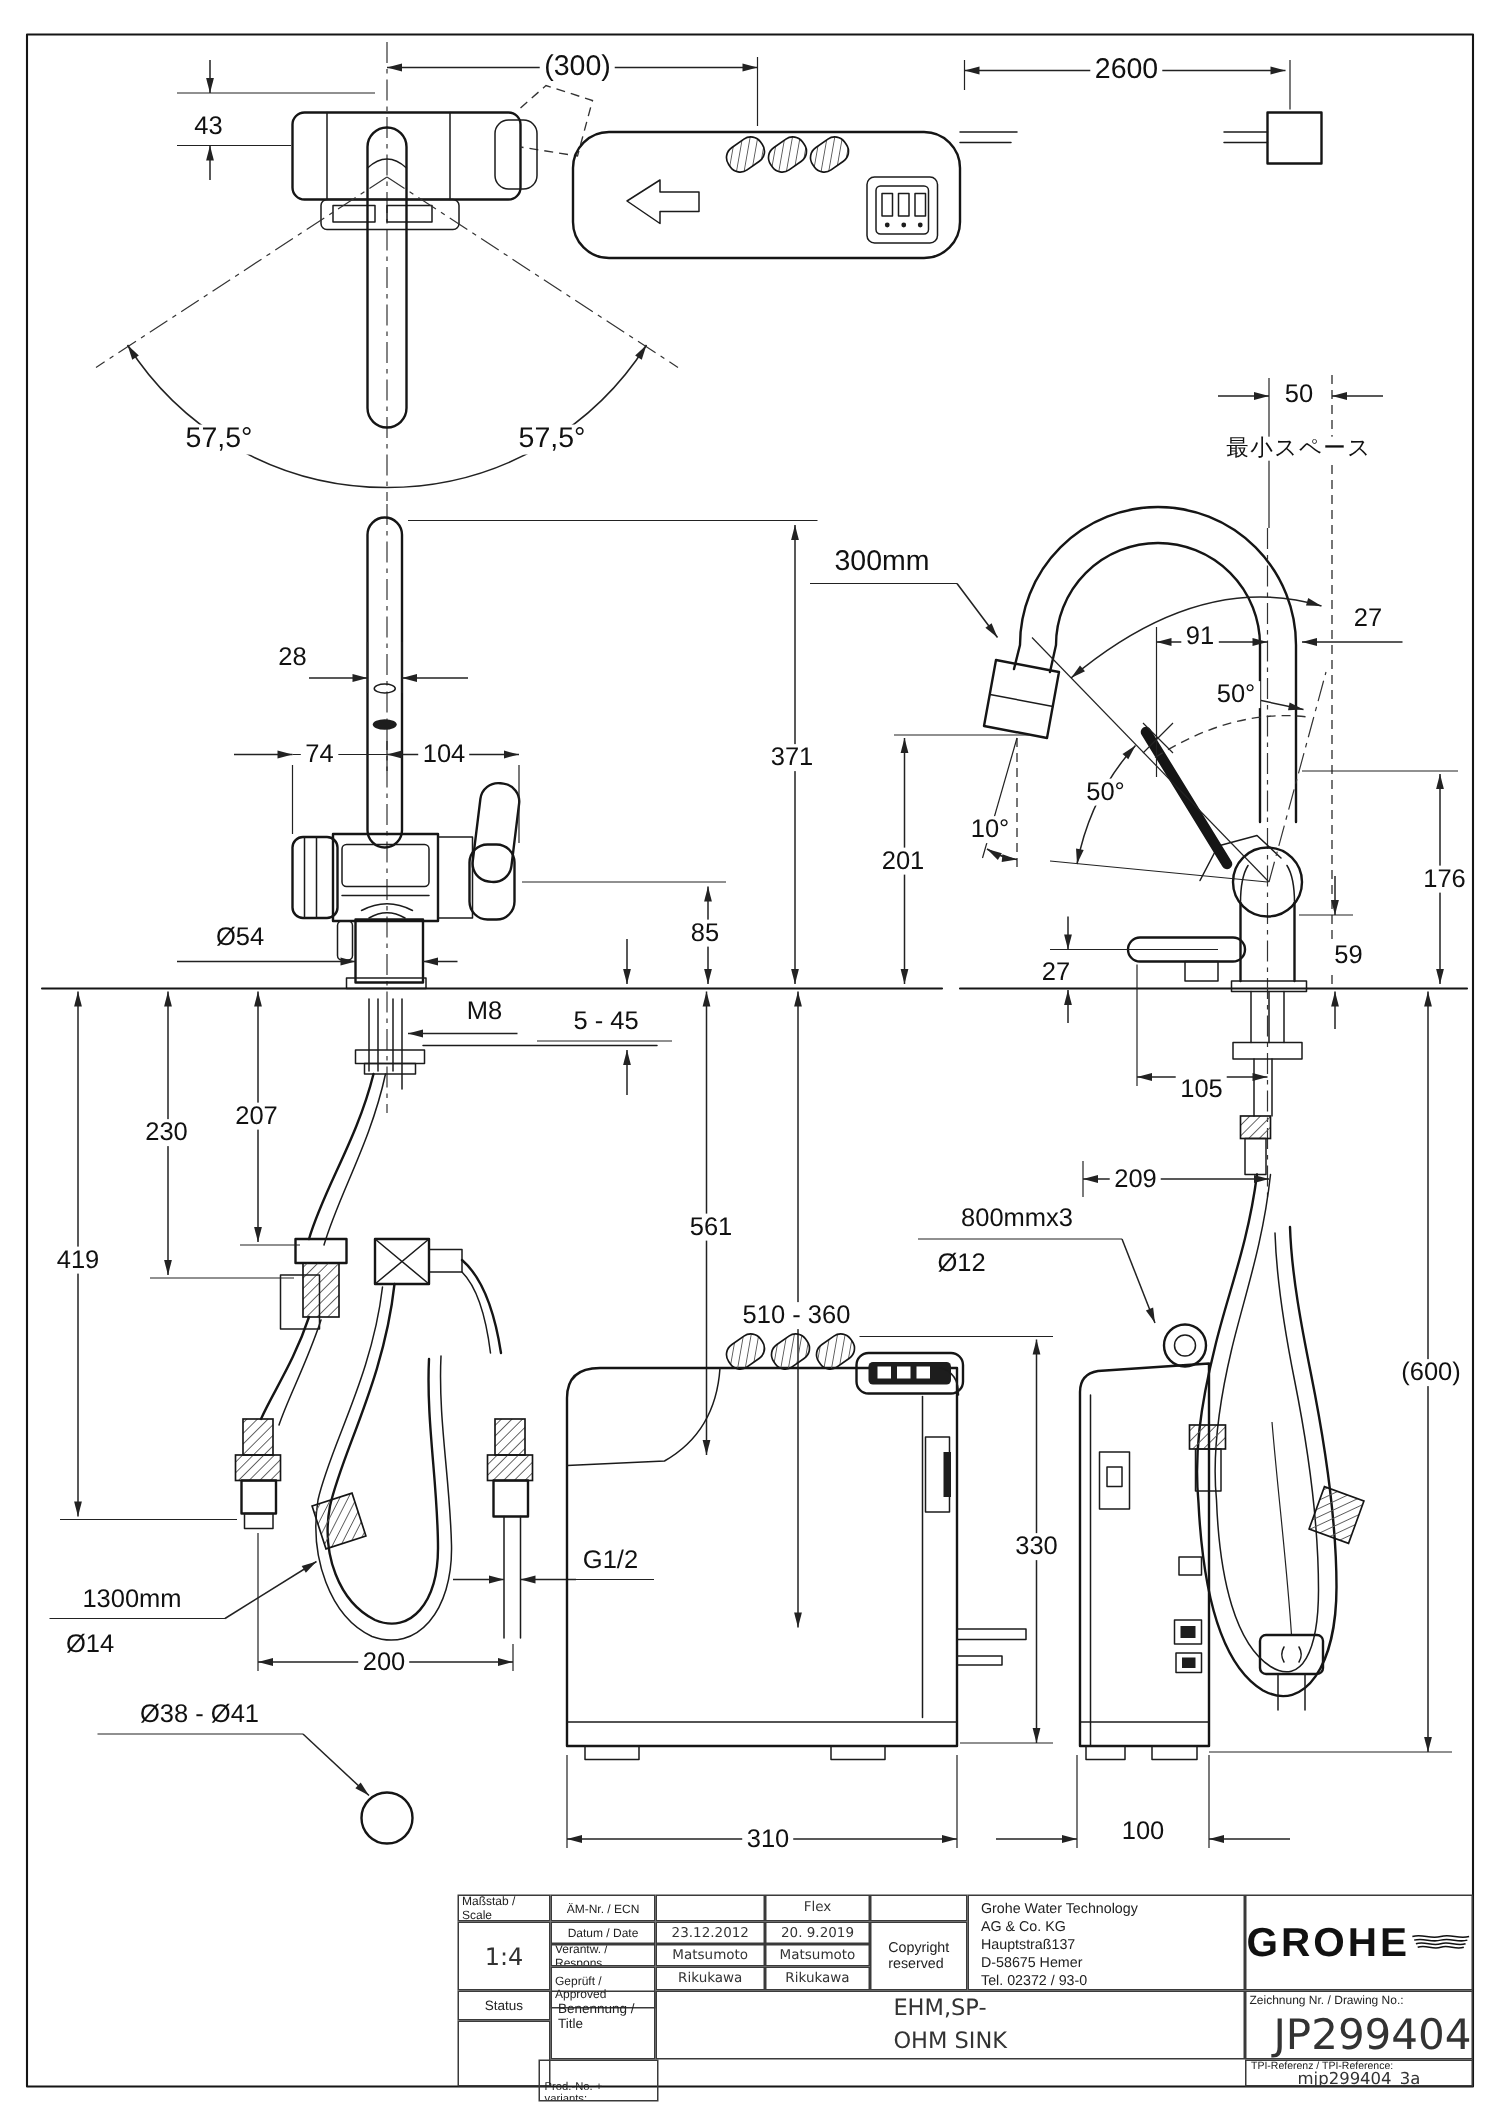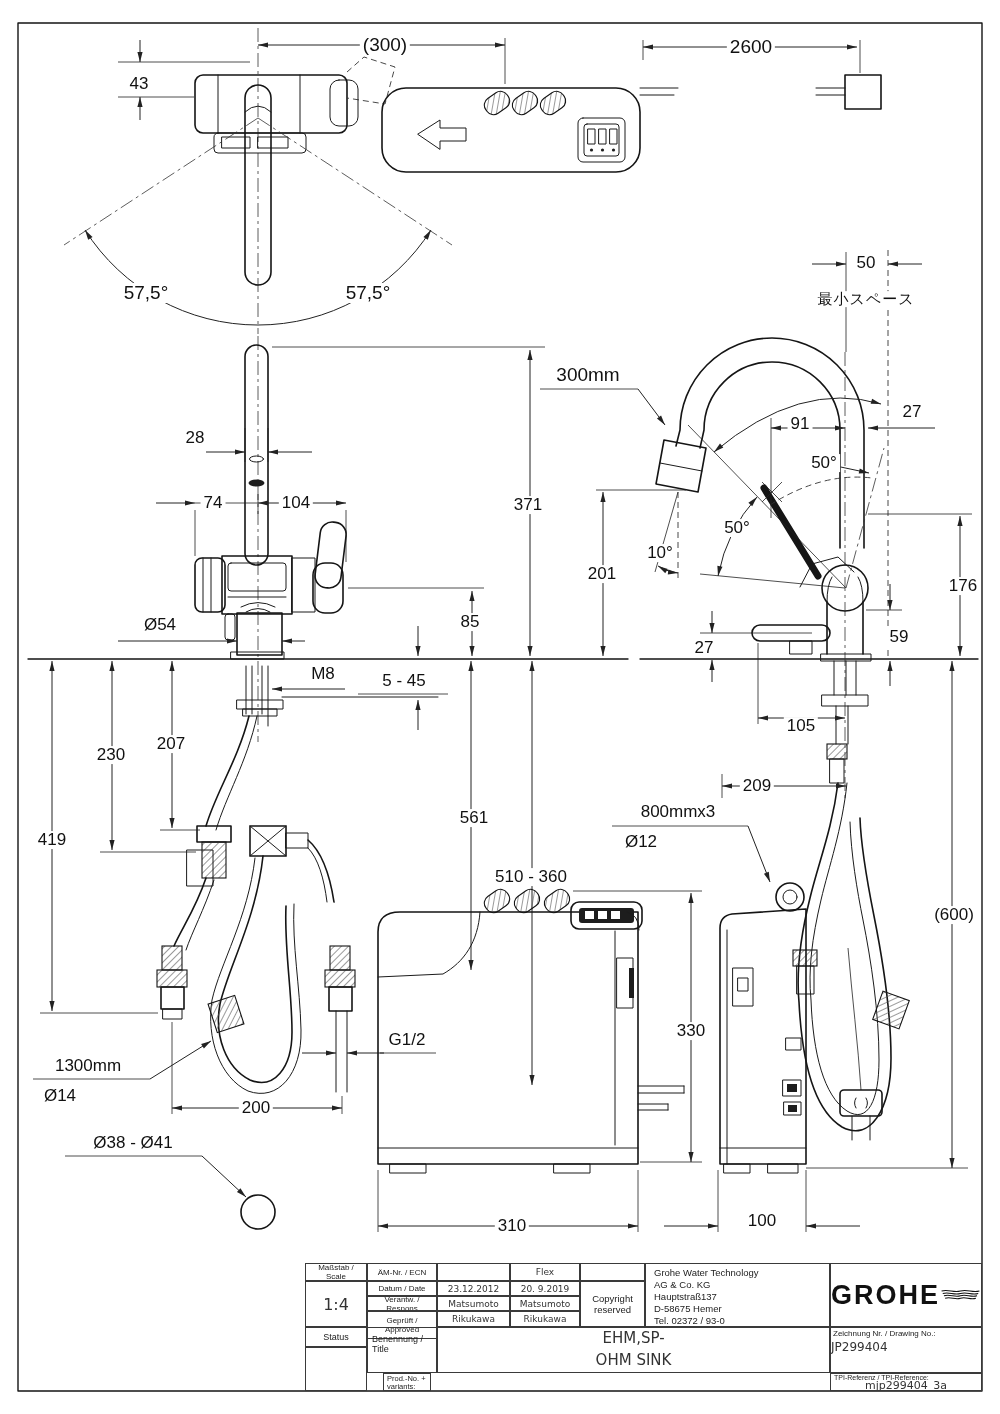--- a/index.html
+++ b/index.html
@@ -19,21 +19,21 @@
   .dark{fill:#1d1d1d;stroke:none;}
   .wdot{fill:#fff;stroke:none;}
   .lbl{position:absolute;transform:translate(-50%,-50%);font-size:17px;color:#111;
        background:#fff;padding:0 3px;white-space:nowrap;line-height:1.05;}
   .big{font-size:19px;}
   .jp{font-size:15px;letter-spacing:1px;}
   .note{position:absolute;left:30px;top:1266px;width:268px;font-size:12.5px;line-height:1.7;
         color:#111;white-space:pre-line;}
   .tblock{position:absolute;left:305px;top:1263px;width:677px;height:128px;font-size:9px;color:#222;}
   .cell{position:absolute;border:1px solid #3a3a3a;box-sizing:border-box;overflow:hidden;}
-  .cc{display:flex;align-items:center;justify-content:center;text-align:center;}
+  .cc{display:flex;align-items:center;justify-content:center;text-align:left;}
   .hand{font-family:"DejaVu Sans",sans-serif;color:#333;}
   .pre{white-space:pre-line;}
   .lab{font-size:8px;padding:1px 2px;}
   .grohe{font-weight:800;font-size:27px;letter-spacing:2px;color:#111;line-height:1;}
 </style>
 </head>
 <body>
 
 <div class="page">
 
@@ -397,24 +397,24 @@
       <path d="M13,21 C28,16 38,26 52,21 C66,16 76,26 91,21" fill="none" stroke="#111" stroke-width="2.6"></path>
     </svg>
   </div>
 
   <div class="cell pre" style="left:62px;top:64px;width:70px;height:46px;font-size:9px;padding:6px 4px">Benennung /
 Title</div>
   <div class="cell cc pre hand" style="left:132px;top:64px;width:393px;height:46px;font-size:15px;line-height:1.45">EHM,SP-
 OHM SINK</div>
   <div class="cell" style="left:525px;top:64px;width:152px;height:46px">
     <div class="lab">Zeichnung Nr. / Drawing No.:</div>
-    <div class="hand" style="font-size:12px;text-align:left;margin-top:1px">JP299404</div>
+    <div class="hand" style="font-size:28px;text-align:right;margin-top:1px">JP299404</div>
   </div>
 
-  <div class="cell pre" style="left:78px;top:110px;width:48px;height:18px;font-size:7.5px;line-height:1.1;padding:1px 3px">Prod.-No. +
+  <div class="cell pre" style="left:54px;top:110px;width:80px;height:18px;font-size:7.5px;line-height:1.1;padding:13px 3px">Prod.-No. +
 variants:</div>
   <div class="cell" style="left:525px;top:110px;width:152px;height:18px">
     <div style="font-size:7px;padding:0 3px">TPI-Referenz / TPI-Reference:</div>
     <div class="hand" style="font-size:11px;text-align:center;margin-top:-2px">mjp299404_3a</div>
   </div>
 </div>
 
 </div>
 
 </body></html>

